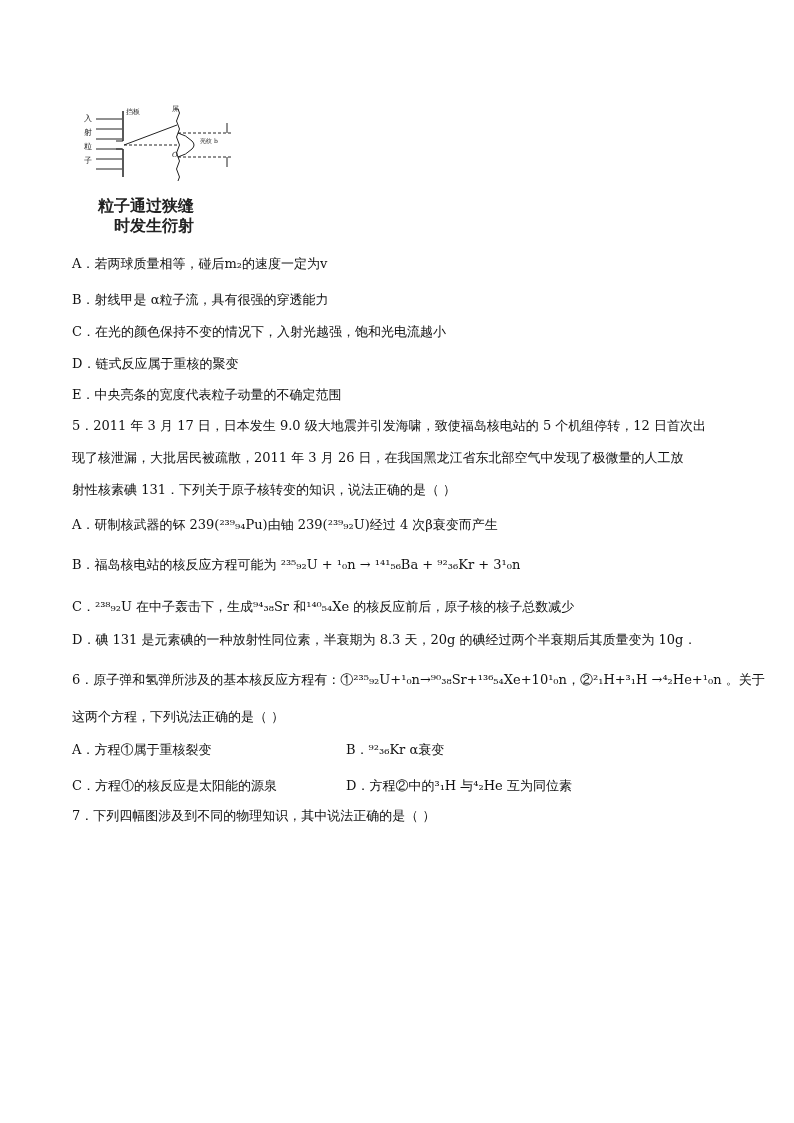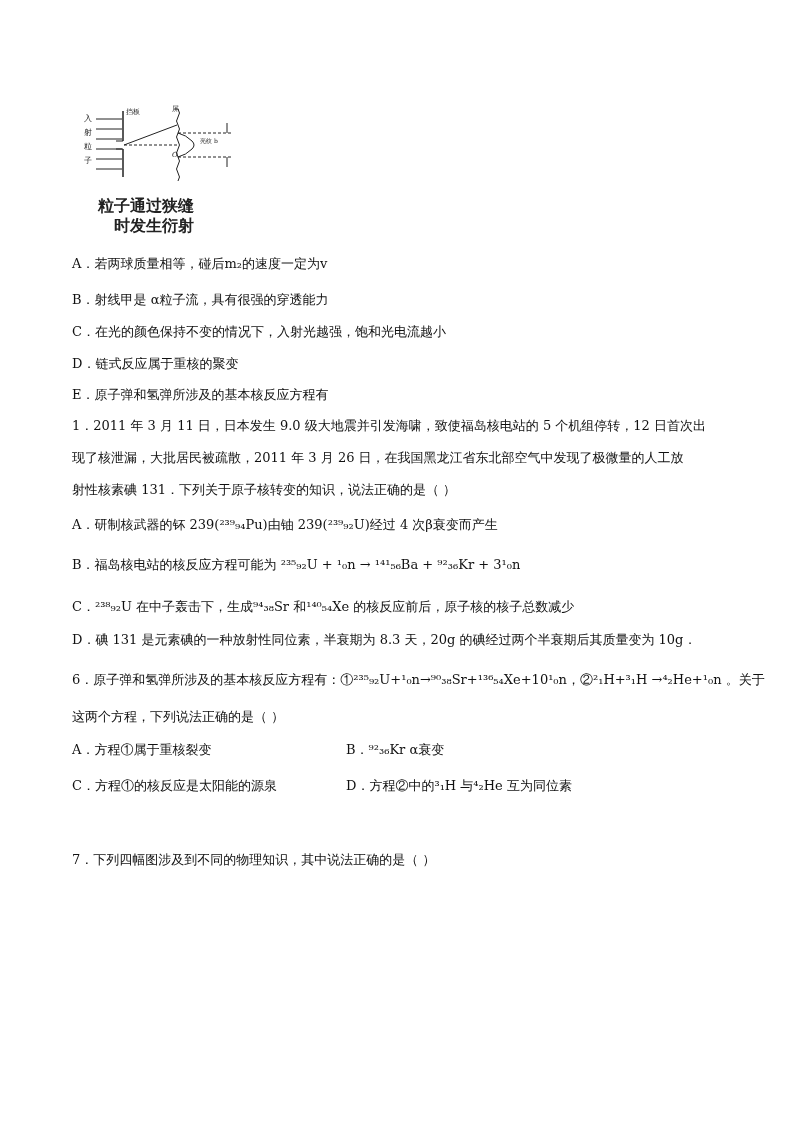--- a/index.html
+++ b/index.html
@@ -53,30 +53,30 @@
 </div>
 <div class="caption">
   <div>粒子通过狭缝</div>
   <div style="padding-left:6px">时发生衍射</div>
 </div>
 
 <div class="line" style="top:254px">A．若两球质量相等，碰后m₂的速度一定为v</div>
 <div class="line" style="top:290px">B．射线甲是 α粒子流，具有很强的穿透能力</div>
 <div class="line" style="top:322px">C．在光的颜色保持不变的情况下，入射光越强，饱和光电流越小</div>
 <div class="line" style="top:354px">D．链式反应属于重核的聚变</div>
-<div class="line" style="top:385px">E．原子弹和氢弹所涉及的基本核反应方程有</div>
+<div class="line" style="top:385px">E．中央亮条的宽度代表粒子动量的不确定范围</div>
 
-<div class="line" style="top:416px">1．2011 年 3 月 11 日，日本发生 9.0 级大地震并引发海啸，致使福岛核电站的 5 个机组停转，12 日首次出</div>
+<div class="line" style="top:416px">5．2011 年 3 月 17 日，日本发生 9.0 级大地震并引发海啸，致使福岛核电站的 5 个机组停转，12 日首次出</div>
 <div class="line" style="top:448px">现了核泄漏，大批居民被疏散，2011 年 3 月 26 日，在我国黑龙江省东北部空气中发现了极微量的人工放</div>
 <div class="line" style="top:480px">射性核素碘 131．下列关于原子核转变的知识，说法正确的是（    ）</div>
 <div class="line" style="top:515px">A．研制核武器的钚 239(²³⁹₉₄Pu)由铀 239(²³⁹₉₂U)经过 4 次β衰变而产生</div>
 <div class="line" style="top:555px">B．福岛核电站的核反应方程可能为 ²³⁵₉₂U + ¹₀n → ¹⁴¹₅₆Ba + ⁹²₃₆Kr + 3¹₀n</div>
 <div class="line" style="top:597px">C．²³⁸₉₂U 在中子轰击下，生成⁹⁴₃₈Sr 和¹⁴⁰₅₄Xe 的核反应前后，原子核的核子总数减少</div>
 <div class="line" style="top:630px">D．碘 131 是元素碘的一种放射性同位素，半衰期为 8.3 天，20g 的碘经过两个半衰期后其质量变为 10g．</div>
 
 <div class="line" style="top:670px">6．原子弹和氢弹所涉及的基本核反应方程有：①²³⁵₉₂U+¹₀n→⁹⁰₃₈Sr+¹³⁶₅₄Xe+10¹₀n，②²₁H+³₁H →⁴₂He+¹₀n 。关于</div>
 <div class="line" style="top:707px">这两个方程，下列说法正确的是（      ）</div>
 <div class="line" style="top:740px">A．方程①属于重核裂变</div>
 <div class="line col2" style="top:740px">B．⁹²₃₆Kr α衰变</div>
 <div class="line" style="top:776px">C．方程①的核反应是太阳能的源泉</div>
 <div class="line col2" style="top:776px">D．方程②中的³₁H 与⁴₂He 互为同位素</div>
 
-<div class="line" style="top:850px">7．下列四幅图涉及到不同的物理知识，其中说法正确的是（      ）</div>
+<div class="line" style="top:806px">7．下列四幅图涉及到不同的物理知识，其中说法正确的是（      ）</div>
 
 </body></html>

